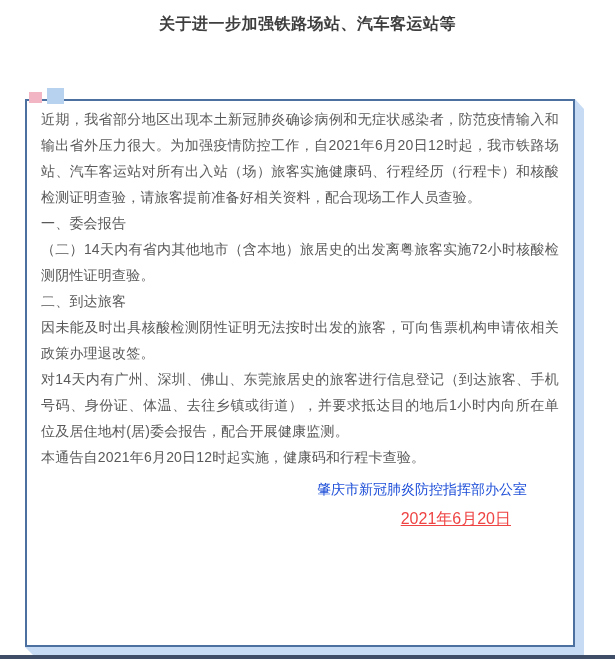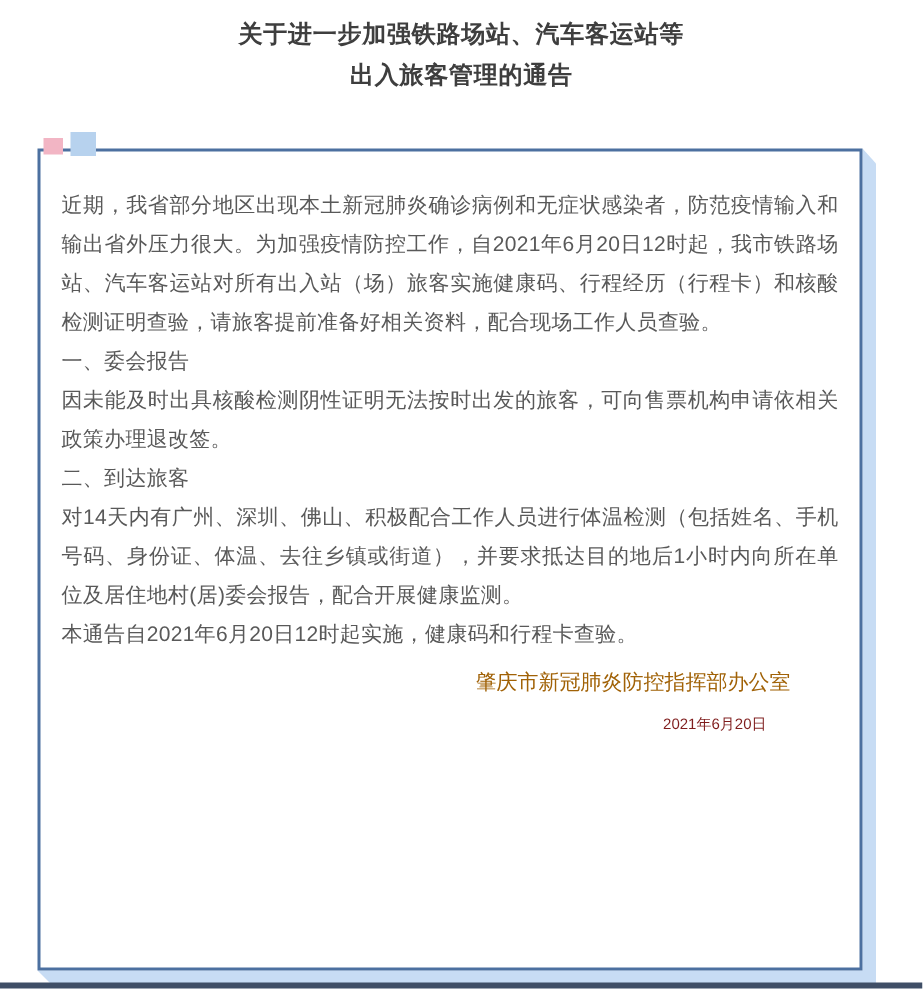--- a/index.html
+++ b/index.html
@@ -49,45 +49,46 @@
     left: 25px;
     top: 99px;
     width: 546px;
     height: 544px;
     background: #ffffff;
     border: 2px solid #4c70a0;
     z-index: 1;
     box-sizing: content-box;
   }
   .notice-content {
-    padding: 22px 14px 0 14px;
+    padding: 5px 14px 0 14px;
   }
   .para {
     margin: 0;
     font-size: 14px;
     line-height: 26px;
     color: #595959;
     text-align: justify;
     letter-spacing: 0.2px;
   }
   .signature-block {
     margin-top: 4px;
     text-align: right;
   }
   .signature-org {
     font-size: 14px;
     line-height: 30px;
-    color: #a16207;
+    color: #1d4ed8;
     padding-right: 32px;
   }
   .signature-date {
-    font-size: 10px;
+    font-size: 16px;
     line-height: 30px;
-    color: #7f1d1d;
+    color: #ef4444;
     padding-right: 48px;
+    text-decoration: underline;
   }
 
   
   .deco-pink {
     position: absolute;
     left: 29px;
     top: 92px;
     width: 13px;
     height: 11px;
     background: #f2b5c4;
@@ -112,36 +113,36 @@
     height: 4px;
     background: #3f4e66;
     z-index: 3;
   }
 </style>
 </head>
 <body style="background: rgb(255, 255, 255);">
 
 <div class="title-block">
   <div class="title-line">关于进一步加强铁路场站、汽车客运站等</div>
-  <div class="title-line">出入旅客管理的通告</div>
 </div>
 
 <div class="notice-shadow" style="background: rgb(199, 220, 244);"></div>
 
 <div class="deco-pink" style="background: rgb(242, 181, 196);"></div>
 <div class="deco-blue" style="background: rgb(183, 210, 238);"></div>
 
 <div class="notice-box" style="border-color: rgb(76, 112, 160);">
   <div class="notice-content">
     <div>
         <p class="para">近期，我省部分地区出现本土新冠肺炎确诊病例和无症状感染者，防范疫情输入和输出省外压力很大。为加强疫情防控工作，自2021年6月20日12时起，我市铁路场站、汽车客运站对所有出入站（场）旅客实施健康码、行程经历（行程卡）和核酸检测证明查验，请旅客提前准备好相关资料，配合现场工作人员查验。</p>
         <p class="para">一、委会报告</p>
+        <p class="para">（二）14天内有省内其他地市（含本地）旅居史的出发离粤旅客实施72小时核酸检测阴性证明查验。</p>
+        <p class="para">二、到达旅客</p>
         <p class="para">因未能及时出具核酸检测阴性证明无法按时出发的旅客，可向售票机构申请依相关政策办理退改签。</p>
-        <p class="para">二、到达旅客</p>
-        <p class="para">对14天内有广州、深圳、佛山、积极配合工作人员进行体温检测（包括姓名、手机号码、身份证、体温、去往乡镇或街道），并要求抵达目的地后1小时内向所在单位及居住地村(居)委会报告，配合开展健康监测。</p>
+        <p class="para">对14天内有广州、深圳、佛山、东莞旅居史的旅客进行信息登记（到达旅客、手机号码、身份证、体温、去往乡镇或街道），并要求抵达目的地后1小时内向所在单位及居住地村(居)委会报告，配合开展健康监测。</p>
         <p class="para">本通告自2021年6月20日12时起实施，健康码和行程卡查验。</p>
       </div>
     <div class="signature-block">
       <div class="signature-org">肇庆市新冠肺炎防控指挥部办公室</div>
       <div class="signature-date">2021年6月20日</div>
     </div>
   </div>
 </div>
 
 <div class="bottom-bar" style="background: rgb(63, 78, 102);"></div>

